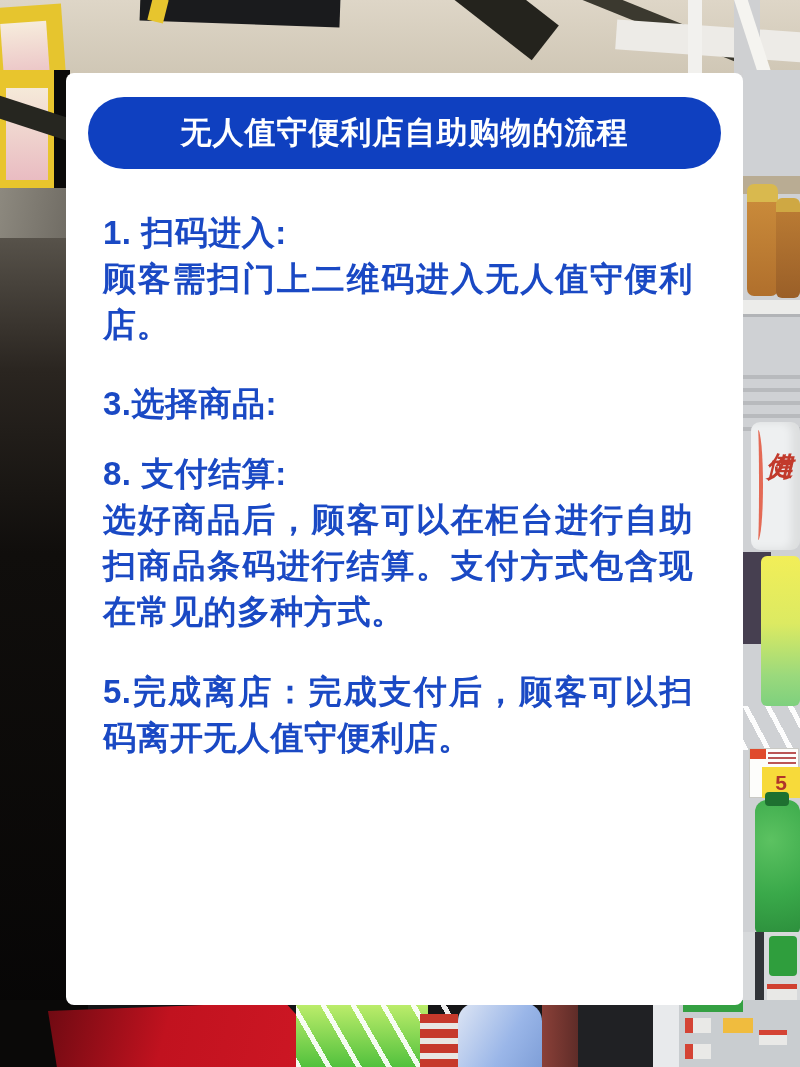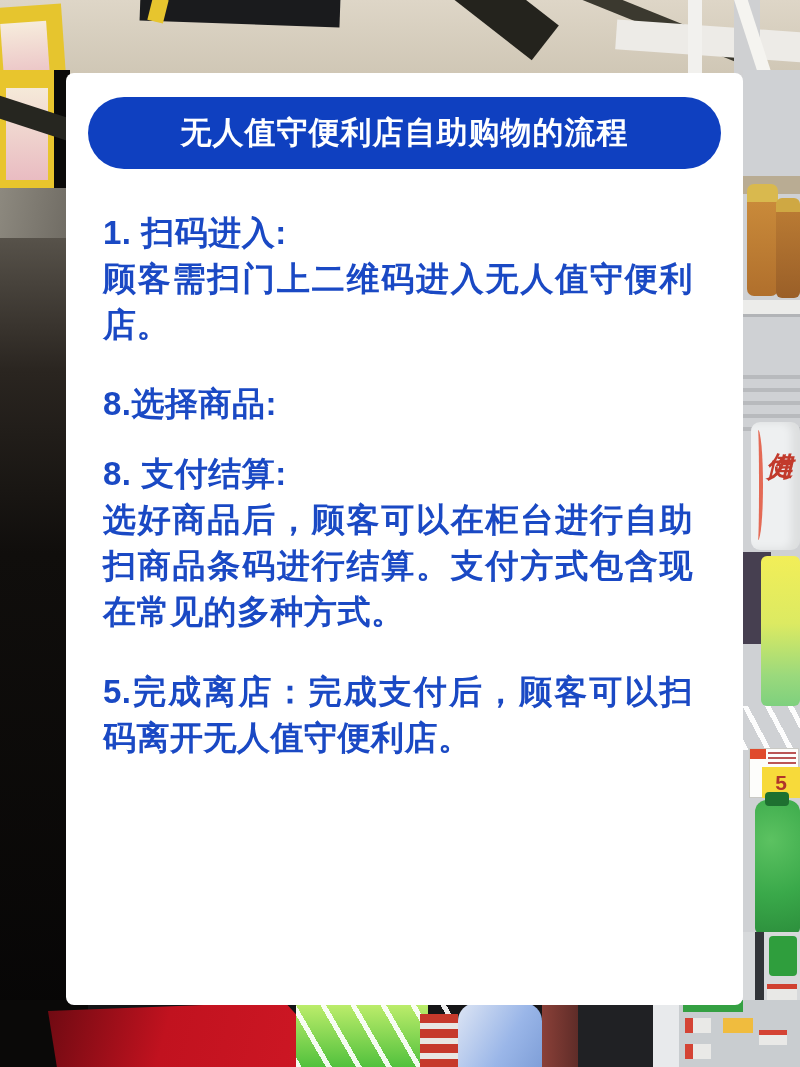--- a/index.html
+++ b/index.html
@@ -170,21 +170,21 @@
   <div class="card">
     <div class="pill">
       <span class="pill-text">无人值守便利店自助购物的流程</span>
     </div>
     <div class="steps">
       <section class="step stacked">
         <span class="step-heading">1. 扫码进入:</span>
         <span class="step-body">顾客需扫门上二维码进入无人值守便利店。</span>
       </section>
       <section class="step stacked">
-        <span class="step-heading">8.选择商品:</span>
+        <span class="step-heading">3.选择商品:</span>
       </section>
       <section class="step stacked">
         <span class="step-heading">8. 支付结算:</span>
         <span class="step-body">选好商品后，顾客可以在柜台进行自助扫商品条码进行结算。支付方式包含现在常见的多种方式。</span>
       </section>
       <section class="step inline">
         <span class="step-heading">5.完成离店：</span><span class="step-body">完成支付后，顾客可以扫码离开无人值守便利店。</span>
       </section>
     </div>
   </div>

